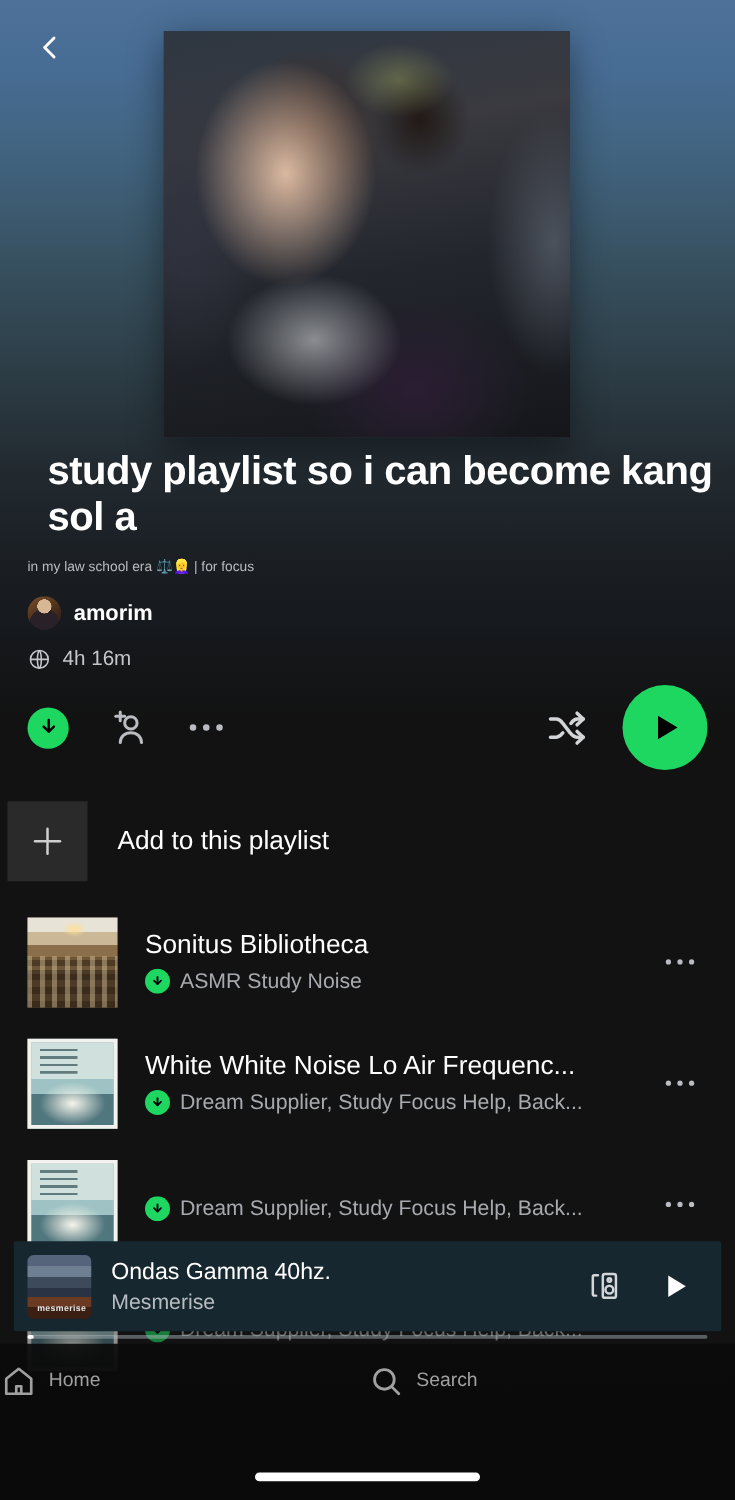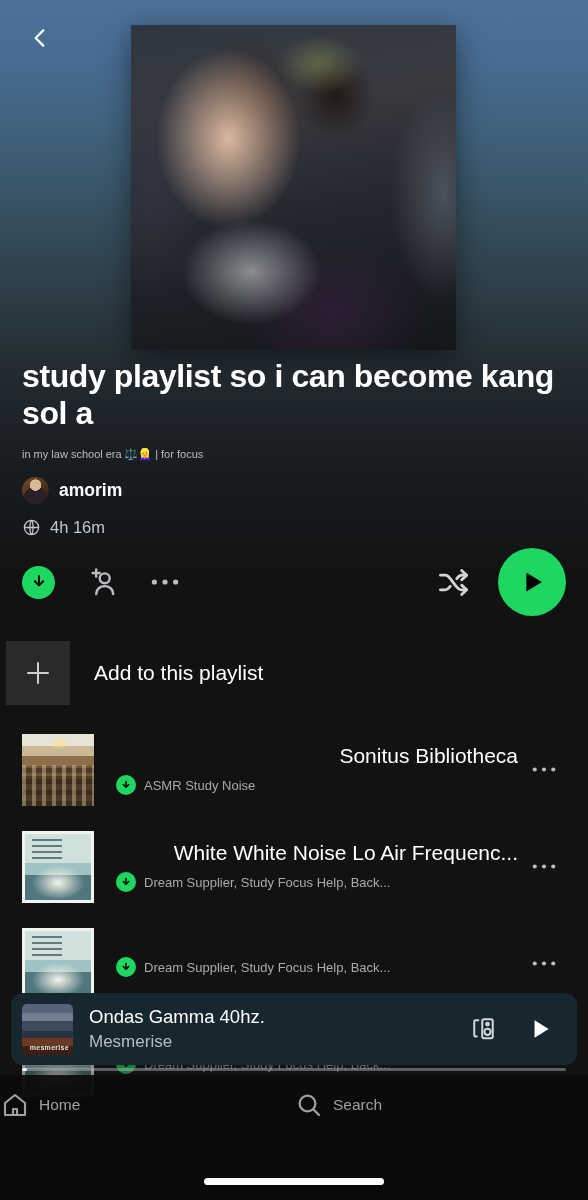--- a/index.html
+++ b/index.html
@@ -61,21 +61,21 @@
       radial-gradient(ellipse 120px 90px at 37% 76%, rgba(226,228,232,.55), transparent 58%),
       radial-gradient(ellipse 150px 120px at 62% 88%, rgba(46,30,54,.85), transparent 64%),
       radial-gradient(ellipse 90px 170px at 6% 48%, rgba(48,52,64,.9), transparent 68%),
       radial-gradient(ellipse 80px 160px at 96% 52%, rgba(92,100,112,.7), transparent 66%),
       linear-gradient(170deg, #2e3742 0%, #3a3a40 28%, #23262d 58%, #14161a 100%);
   }
 
   .meta { position:absolute; left:22px; right:18px; top:358px; }
   .pl-title {
     font-size:32px; font-weight:700; color:#fff;
-    line-height:1.17; letter-spacing:-.4px;
+    line-height:1.17; letter-spacing:-.4px;margin-left:16px;
   }
   .pl-desc {
     margin-top:14px;
     font-size:11px; color:#b9bcc0; line-height:1.3;
   }
   .owner-row {
     display:flex; align-items:center; gap:10px;
     margin-top:16px; cursor:pointer;
   }
   .avatar {
@@ -162,50 +162,50 @@
       radial-gradient(ellipse 40px 26px at 50% 74%, rgba(255,252,240,.95), transparent 66%),
       linear-gradient(180deg,#cfe0dd 0 44%, #9fc3c4 44% 62%, #50767e 62% 100%),
       #6d9298;
     position:relative;
   }
   .thumb.book::before{
     content:"";
     position:absolute; left:10%; top:8%; width:46%; height:30%;
     background:repeating-linear-gradient(0deg, rgba(60,90,95,.75) 0 2px, transparent 2px 6px);
   }
-  .t-text { flex:1 1 auto; min-width:0; margin-left:22px;text-align:right; }
+  .t-text { flex:1 1 auto; min-width:0; margin-left:22px; }
   .t-title {
     font-size:21px; color:#fff;
     white-space:nowrap; overflow:hidden; text-overflow:ellipsis;
   }
   .t-sub {
     display:flex; align-items:center; gap:8px;
     margin-top:7px;
-    font-size:13px; color:#a7aaae;
+    font-size:17px; color:#a7aaae;
     white-space:nowrap; overflow:hidden;
   }
   .t-sub-name { overflow:hidden; text-overflow:ellipsis; white-space:nowrap; }
   .dl-badge {
     width:20px; height:20px; border-radius:50%;
     background:#1ed760; flex:0 0 auto;
     display:flex; align-items:center; justify-content:center;
   }
   .t-more {
     width:52px; flex:0 0 auto;
     display:flex; align-items:center; justify-content:center;
     cursor:pointer;
   }
   .track.faded { opacity:.55; }
 
   
   .nowplay {
     position:absolute; left:11px; right:11px; bottom:135px;
     height:72px;
     background:#17272f;
-    border-radius:12px;
+    border-radius:2px;
     display:flex; align-items:center;
     padding:0 14px 0 11px;
     cursor:pointer;
     z-index:5;
   }
   .np-thumb {
     width:51px; height:51px; border-radius:5px; flex:0 0 auto;
     position:relative; overflow:hidden;
     background:linear-gradient(180deg,#55647a 0 18%, #6e7f92 18% 34%, #3d4a5c 34% 52%, #2a3344 52% 66%, #6a3a22 66% 82%, #3a1f12 82% 100%);
   }

